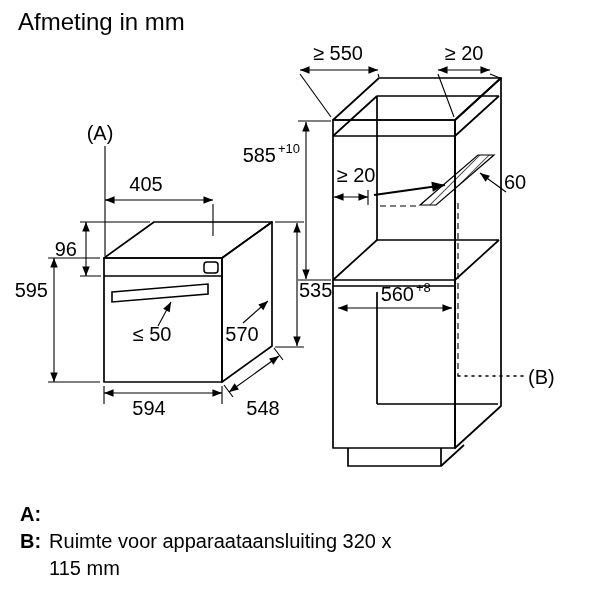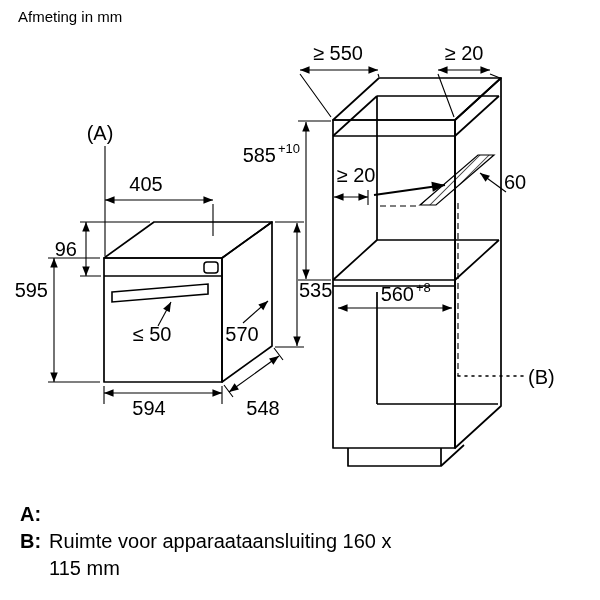--- a/index.html
+++ b/index.html
@@ -1,20 +1,20 @@
 <!DOCTYPE html>
 <html><head>
 <meta charset="utf-8">
 <style>
   html,body{margin:0;padding:0;background:#fff;}
   .screen{
     position:relative;width:600px;height:600px;background:#fff;overflow:hidden;
     font-family:"Liberation Sans",sans-serif;color:#000;
   }
-  .title{position:absolute;left:18px;top:8px;font-size:15px;color:#000;}
+  .title{position:absolute;left:18px;top:8px;font-size:24px;color:#000;}
   .footer{position:absolute;left:20px;top:501px;font-size:20px;line-height:27px;color:#000;}
   .footnote{display:flex;align-items:flex-start;}
   .fkey{font-weight:bold;margin-right:8px;white-space:nowrap;}
   .ftext-b{max-width:370px;}
   svg{position:absolute;left:0;top:0;}
   svg text{font-family:"Liberation Sans",sans-serif;font-size:20px;fill:#000;}
   svg text.sup{font-size:13px;}
   .draw{stroke:#000;stroke-width:1.7;fill:none;stroke-linejoin:round;}
   .thin{stroke:#000;stroke-width:1.1;fill:none;}
   .dash{stroke:#000;stroke-width:1.1;fill:none;stroke-dasharray:6 4;}
@@ -158,17 +158,17 @@
       <text x="528" y="384" text-anchor="start">(B)</text>
     </g>
   </svg>
 
   <div class="footer">
     <div class="footnote">
       <span class="fkey">A:</span>
     </div>
     <div class="footnote">
       <span class="fkey">B:</span>
-      <span class="ftext ftext-b">Ruimte voor apparaataansluiting 160 x 115 mm</span>
+      <span class="ftext ftext-b">Ruimte voor apparaataansluiting 320 x 115 mm</span>
     </div>
   </div>
 
 </div>
 
 </body></html>

